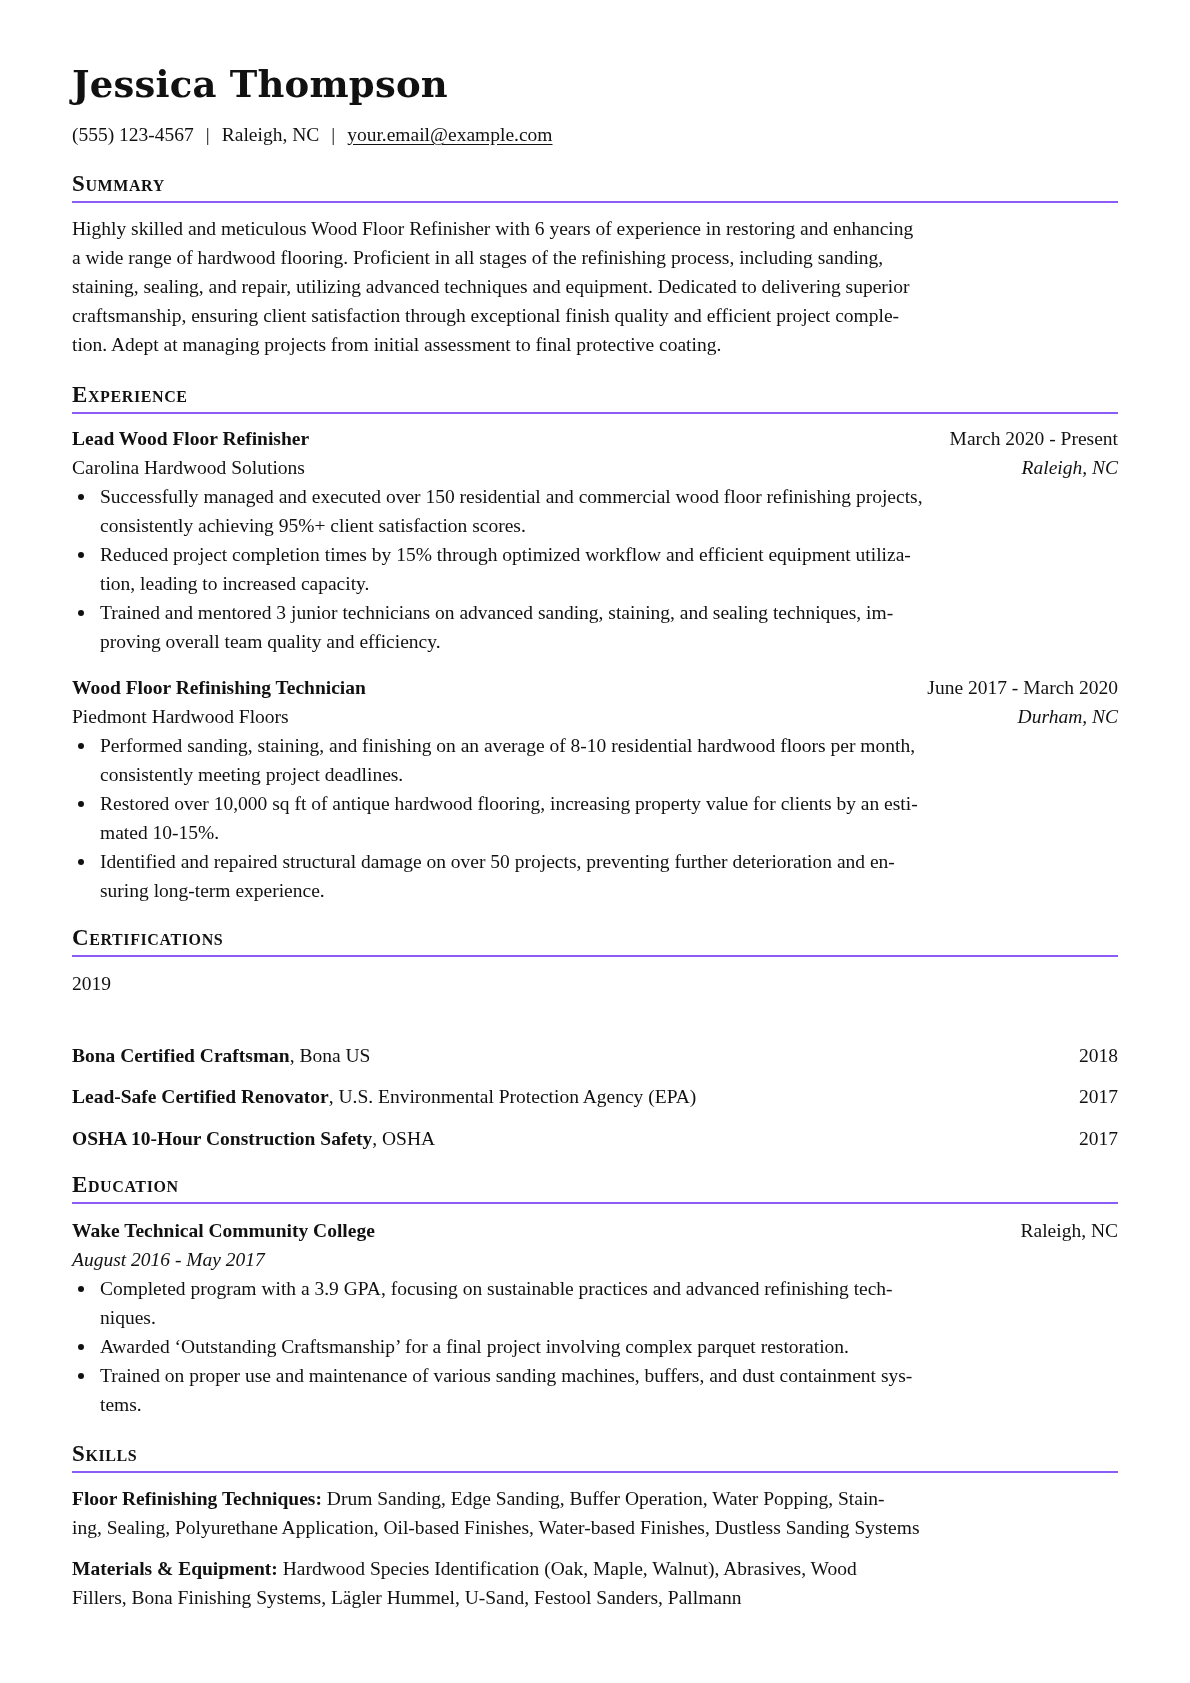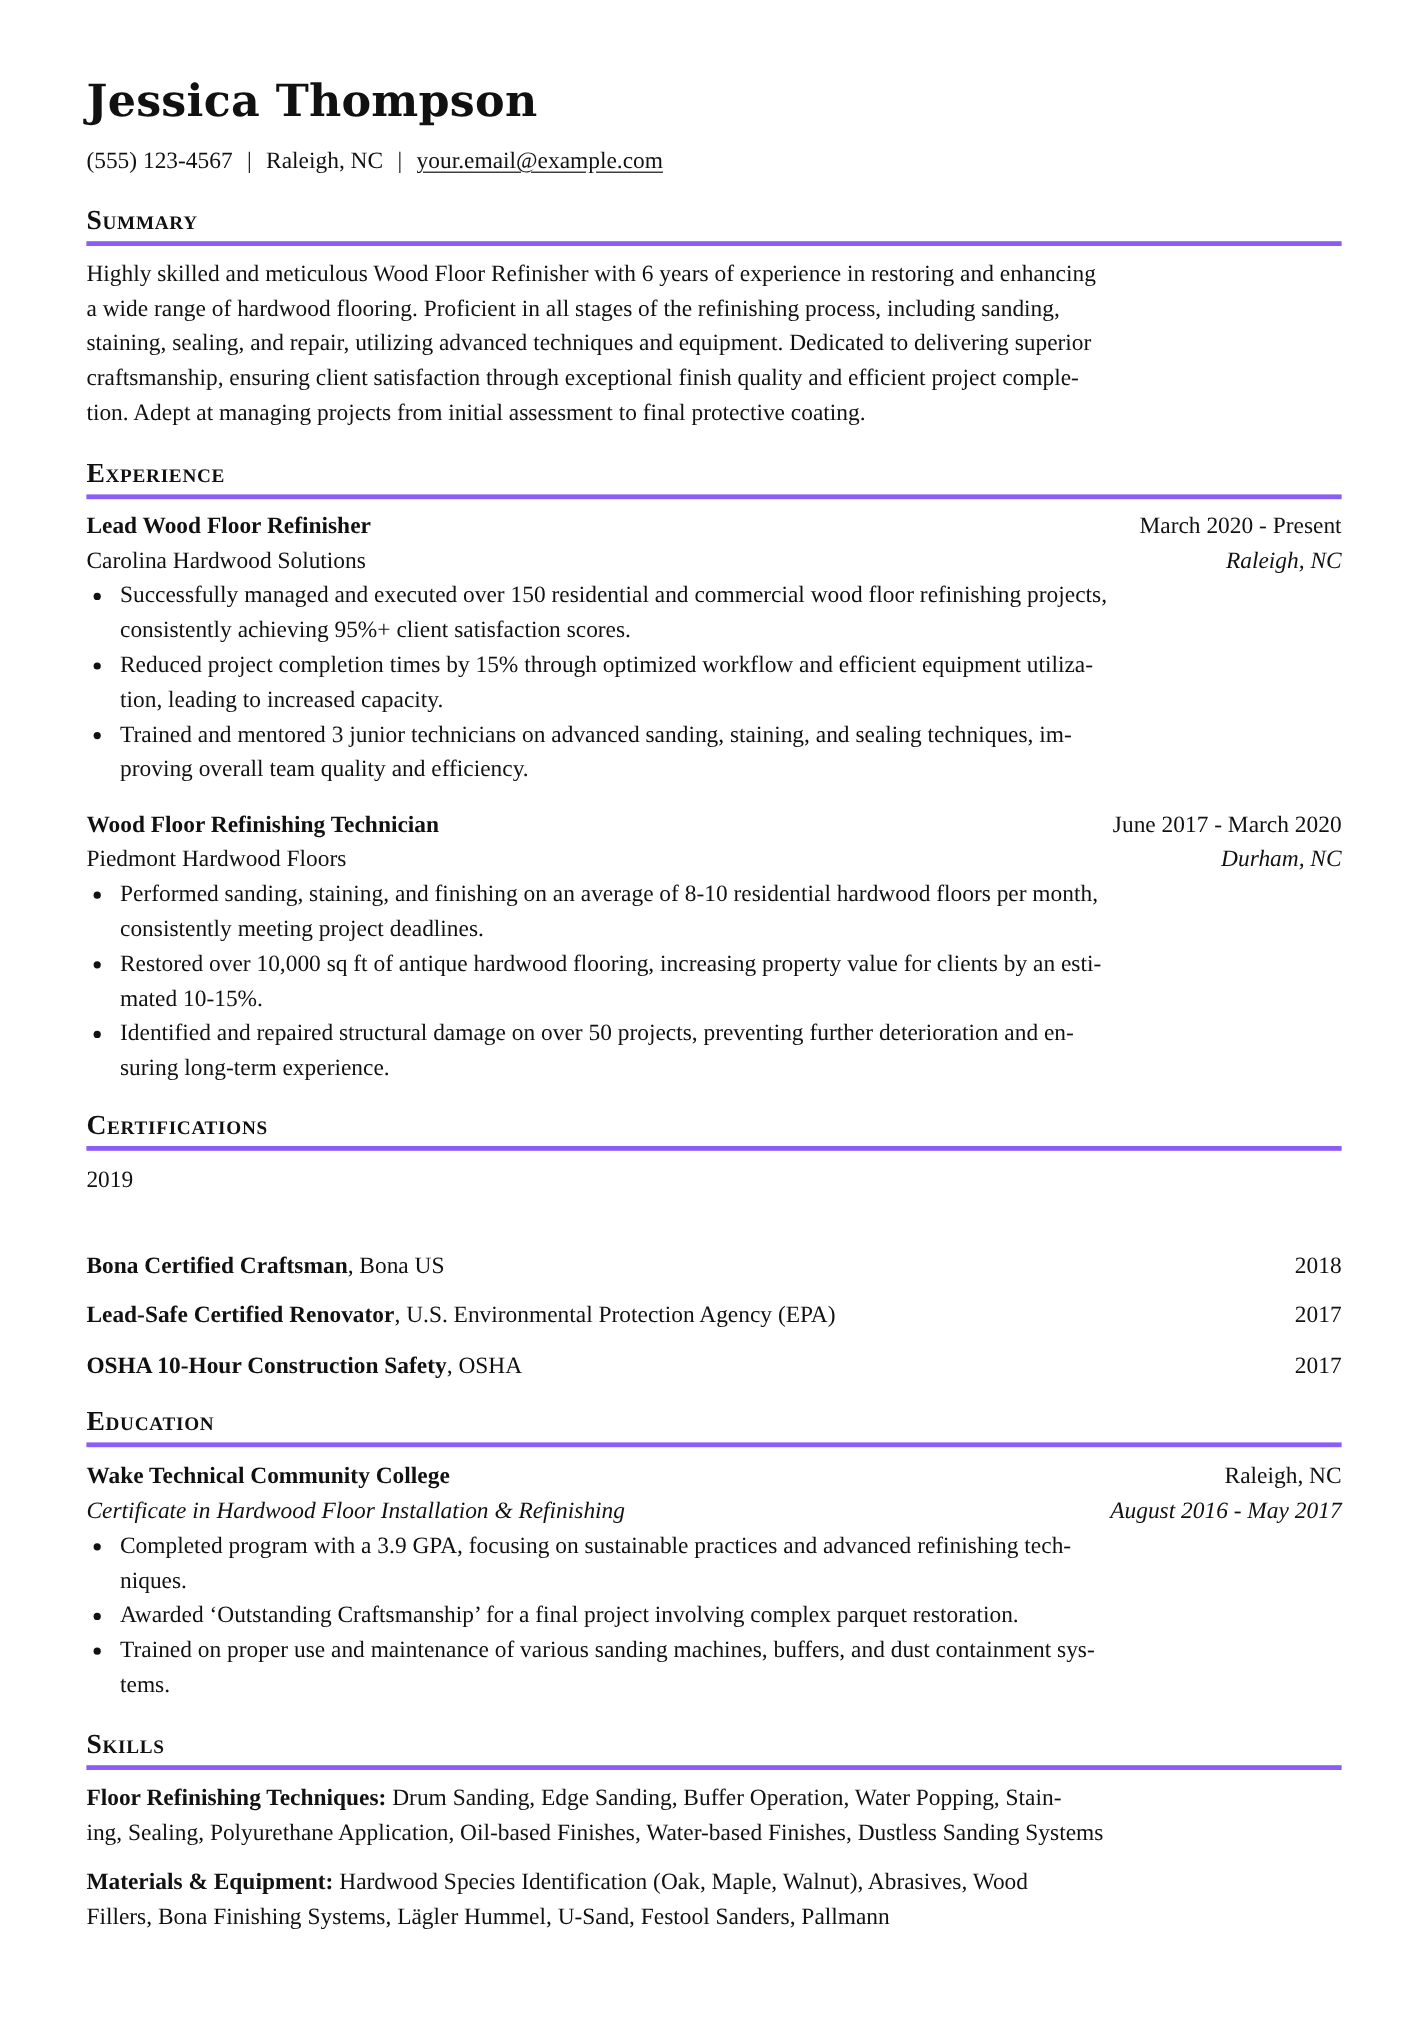--- a/index.html
+++ b/index.html
@@ -16,21 +16,21 @@
   }
   .contact {
     top: 122px; font-size: 18px; line-height: 26px; white-space: nowrap;
     font-family: "Liberation Serif", "DejaVu Serif", serif; font-size: 19.5px;
   }
   .contact .sep { margin: 0 12px; }
   .contact a { color: #111; text-decoration: underline; text-underline-offset: 3px; }
   .sec-head {
     font-family: "Liberation Serif", serif; font-weight: bold;
     font-variant: small-caps; font-size: 23px; letter-spacing: 0.6px;
-    line-height: 28px; border-bottom: 4px solid #8b5cf6; padding-bottom: 3px;
+    line-height: 28px; border-bottom: 2px solid #8b5cf6; padding-bottom: 3px;
     white-space: nowrap;
   }
   .txt {
     font-family: "Liberation Serif", "DejaVu Serif", serif;
     font-size: 19.5px; line-height: 29px; white-space: nowrap;
   }
   .line { display: block; height: 29px; }
   .row { display: flex; justify-content: space-between; align-items: flex-start; height: 29px; }
   .b { font-weight: bold; }
   .i { font-style: italic; }
@@ -136,21 +136,20 @@
     <span>2017</span>
   </div>
 
   <div class="abs sec-head" style="top:1171px;">Education</div>
   <div class="abs txt" style="top:1216px;">
     <div class="row">
       <span class="b">Wake Technical Community College</span>
       <span>Raleigh, NC</span>
     </div>
     <div class="row">
-      <span class="i">Certificate in Hardwood Floor Installation &amp; Refinishing</span>
       <span class="i">August 2016 - May 2017</span>
     </div>
     <div class="bullets">
       <div class="bullet-item">
         <span class="bullet-dot"></span>
         <span class="line">Completed program with a 3.9 GPA, focusing on sustainable practices and advanced refinishing tech-</span>
         <span class="line">niques.</span>
       </div>
       <div class="bullet-item">
         <span class="bullet-dot"></span>

